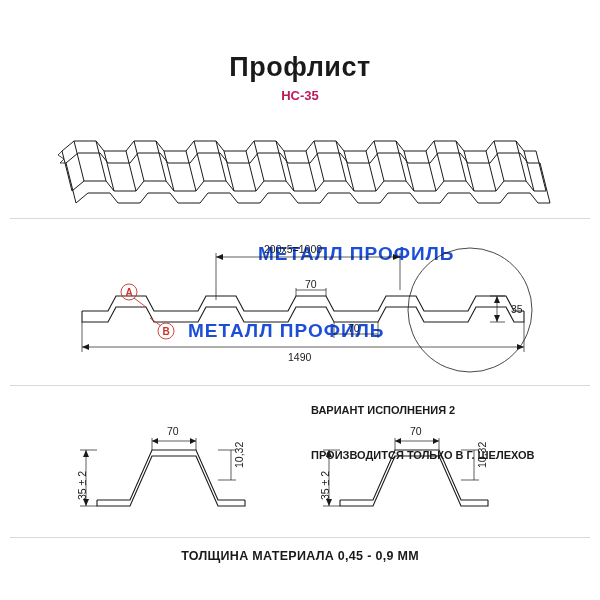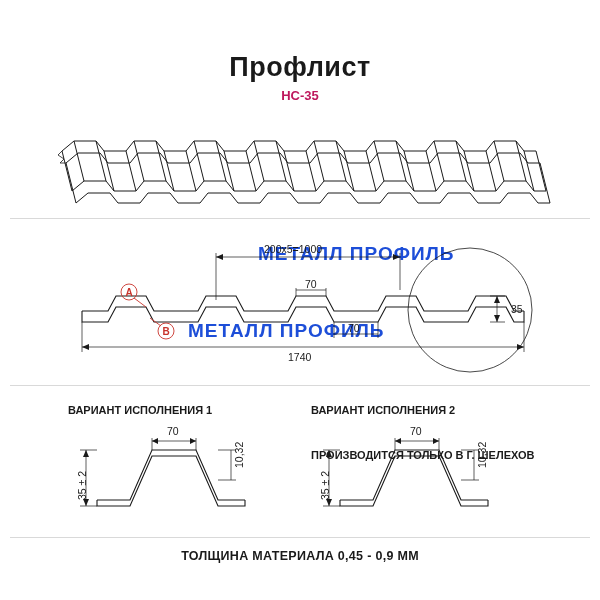--- a/index.html
+++ b/index.html
@@ -191,29 +191,28 @@
 
     <g stroke="#c8332b" stroke-width="0.9" fill="none">
       <circle cx="129" cy="292" r="8"></circle>
       <path d="M134,298 L146,307"></path>
       <circle cx="166" cy="331" r="8"></circle>
       <path d="M161,326 L150,318"></path>
     </g>
   </svg>
 
   <div class="dim" style="top:243px; left:264px;">200x5=1000</div>
-  <div class="dim" style="top:351px; left:288px;">1740</div>
+  <div class="dim" style="top:351px; left:288px;">1490</div>
   <div class="dim" style="top:278px; left:305px;">70</div>
   <div class="dim" style="top:322px; left:348px;">70</div>
   <div class="dim" style="top:303px; left:511px;">35</div>
 
   <div class="callout-letter" style="top:287px; left:121px;">A</div>
   <div class="callout-letter" style="top:326px; left:158px;">B</div>
 
-  <div class="variant-title" style="top:404px; left:68px;">ВАРИАНТ ИСПОЛНЕНИЯ 1</div>
 
   <svg class="svg-layer" width="600" height="600" viewBox="0 0 600 600">
     <g stroke="#1a1a1a" stroke-width="1.1" fill="none" stroke-linejoin="miter">
       <path d="M97,500 L130,500 L152,450 L196,450 L218,500 L245,500"></path>
       <path d="M97,500 L97,506 L130,506 L152,456 L196,456 L218,506 L245,506 L245,500"></path>
     </g>
     <g stroke="#1a1a1a" stroke-width="0.7" fill="none">
 
       <path d="M152,441 L196,441"></path>
       <path d="M152,438 L152,450"></path>

